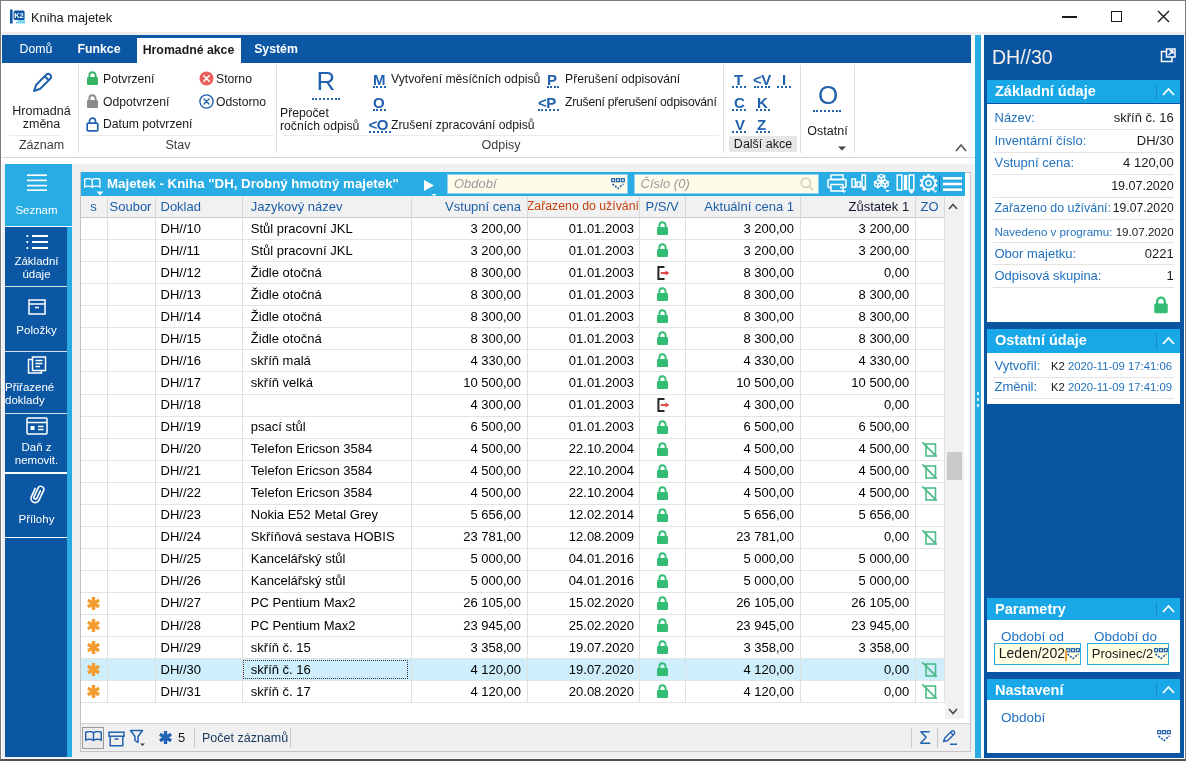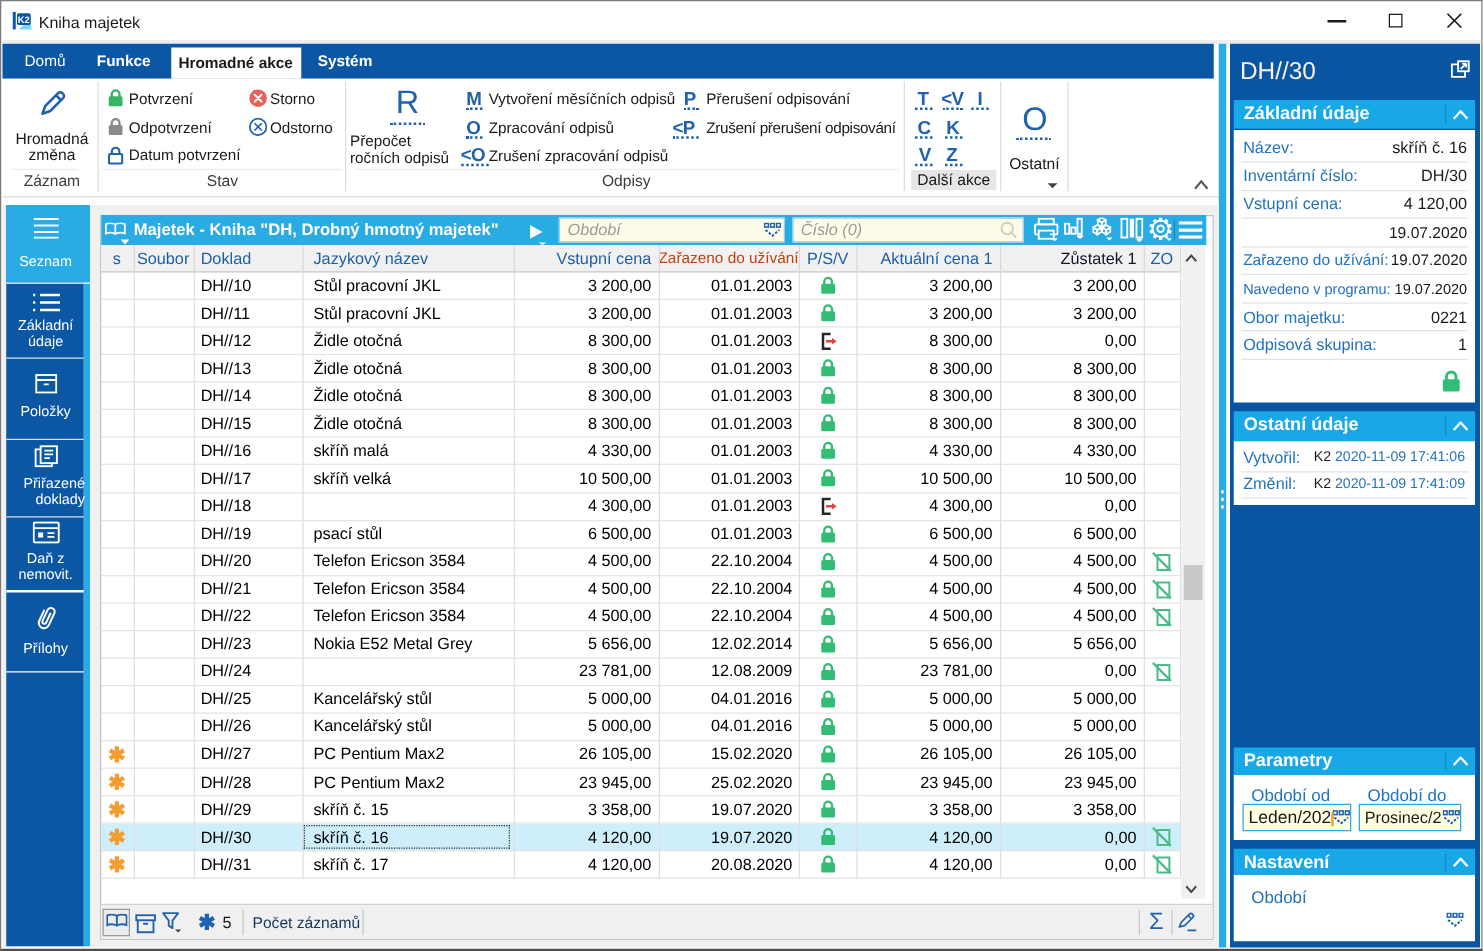--- a/index.html
+++ b/index.html
@@ -92,21 +92,20 @@
     </div>
 <div class="" style="left:215px;top:93.5px;width:250px;height:15px;font-size:12.2px;color:#1A1A1A;line-height:15px">Odstorno</div>
 <div class="" style="left:305px;top:66px;width:40px;height:28px;font-size:26px;color:#2062AE;text-align:center;line-height:28px">R</div>
 <div class="" style="left:311px;top:96.5px;width:28px;height:0px;border-top:2.5px dotted #2062AE"></div>
 <div class="" style="left:279px;top:101px;width:90px;height:30px;font-size:12.2px;color:#1A1A1A;line-height:12.5px;padding-top:5px">Přepočet<br>ročních odpisů</div>
 <div class="" style="left:372px;top:69.5px;width:30px;height:18px;font-size:15px;font-weight:bold;color:#2062AE;line-height:18px;letter-spacing:-0.5px">M</div>
 <div class="" style="left:372px;top:84.5px;width:13px;height:0px;border-top:2px dotted #2062AE"></div>
 <div class="" style="left:390px;top:71px;width:250px;height:15px;font-size:12.2px;color:#1A1A1A;line-height:15px">Vytvoření měsíčních odpisů</div>
 <div class="" style="left:372px;top:92.5px;width:30px;height:18px;font-size:15px;font-weight:bold;color:#2062AE;line-height:18px;letter-spacing:-0.5px">O</div>
 <div class="" style="left:372px;top:107.5px;width:13px;height:0px;border-top:2px dotted #2062AE"></div>
-<div class="" style="left:390px;top:94px;width:250px;height:15px;font-size:12.2px;color:#1A1A1A;line-height:15px">Zpracování odpisů</div>
 <div class="" style="left:367.5px;top:115px;width:32px;height:18px;font-size:15px;font-weight:bold;color:#2062AE;line-height:18px;letter-spacing:-0.5px">&lt;O</div>
 <div class="" style="left:368px;top:130px;width:22px;height:0px;border-top:2px dotted #2062AE"></div>
 <div class="" style="left:390px;top:116.5px;width:250px;height:15px;font-size:12.2px;color:#1A1A1A;line-height:15px">Zrušení zpracování odpisů</div>
 <div class="" style="left:546px;top:69.5px;width:30px;height:18px;font-size:15px;font-weight:bold;color:#2062AE;line-height:18px;letter-spacing:-0.5px">P</div>
 <div class="" style="left:546px;top:84.5px;width:12px;height:0px;border-top:2px dotted #2062AE"></div>
 <div class="" style="left:564px;top:71px;width:250px;height:15px;font-size:12.2px;color:#1A1A1A;line-height:15px">Přerušení odpisování</div>
 <div class="" style="left:537px;top:92.5px;width:30px;height:18px;font-size:15px;font-weight:bold;color:#2062AE;line-height:18px;letter-spacing:-0.5px">&lt;P</div>
 <div class="" style="left:537px;top:107.5px;width:21px;height:0px;border-top:2px dotted #2062AE"></div>
 <div class="" style="left:564px;top:94px;width:250px;height:15px;font-size:12.2px;letter-spacing:-0.25px;color:#1A1A1A;line-height:15px">Zrušení přerušení odpisování</div>
 <div class="" style="left:733px;top:69.5px;width:14px;height:18px;font-size:15px;font-weight:bold;color:#2062AE;line-height:18px;letter-spacing:-0.5px">T</div>
@@ -299,21 +298,21 @@
 <div class="" style="left:4px;top:350px;width:62px;height:1px;background:#D8DFE8"></div>
 <div class="" style="left:25.5px;top:355px;width:20px;height:18px;">
       <svg width="20" height="18" viewBox="0 0 20 18">
         <g fill="none" stroke="#fff" stroke-width="1.5">
           <rect x="5.5" y="1" width="13" height="13.5"></rect>
           <path d="M5.5 3.5 H1.5 V17 H14.5 V14.5"></path>
           <path d="M8.5 4.5 H15.5 M8.5 7.5 H15.5 M8.5 10.5 H13"></path>
         </g>
       </svg>
     </div>
-<div class="" style="left:4px;top:379.5px;width:63px;height:28px;font-size:11.5px;color:#fff;text-align:right;line-height:13.5px">Přiřazené<br>doklady</div>
+<div class="" style="left:4px;top:379.5px;width:63px;height:28px;font-size:11.5px;color:#fff;text-align:left;line-height:13.5px">Přiřazené<br>doklady</div>
 <div class="" style="left:4px;top:411.6px;width:62px;height:1px;background:#D8DFE8"></div>
 <div class="" style="left:24.5px;top:415.5px;width:22px;height:18px;">
       <svg width="22" height="18" viewBox="0 0 22 18">
         <g fill="none" stroke="#fff" stroke-width="1.5">
           <rect x="1" y="1" width="20" height="16" rx="1"></rect>
           <path d="M1 5.5 H21"></path>
           <rect x="4.5" y="9" width="4" height="4" fill="#fff" stroke="none"></rect>
           <path d="M12 9.5 H17.5 M12 12.5 H17.5"></path>
         </g>
       </svg>
@@ -681,20 +680,21 @@
         <g transform="scale(1.0)">
           <rect x="1" y="6" width="11" height="8" rx="1.2" fill="#33BD74"></rect>
           <path d="M3.4 6.5 V4.4 a3.1 3.1 0 0 1 6.2 0 V6.5" fill="none" stroke="#33BD74" stroke-width="1.9"></path>
         </g>
       </svg>
     </div>
 <div class="" style="left:684.4px;top:503.25px;width:108.60000000000002px;height:22.05px;font-size:13px;color:#000;line-height:22.05px;text-align:right">5 656,00</div>
 <div class="" style="left:799px;top:503.25px;width:109.20000000000005px;height:22.05px;font-size:13px;color:#000;line-height:22.05px;text-align:right">5 656,00</div>
 <div class="" style="left:79.5px;top:524.8px;width:863.3px;height:1px;background:#E4E4E4"></div>
 <div class="" style="left:159.5px;top:525.3px;width:80px;height:22.05px;font-size:13px;color:#000;line-height:22.05px">DH//24</div>
+<div class="" style="left:249.8px;top:525.3px;width:165px;height:22.05px;font-size:13px;color:#000;line-height:22.05px">Skříňová sestava HOBIS</div>
 <div class="" style="left:409.5px;top:525.3px;width:110.5px;height:22.05px;font-size:13px;color:#000;line-height:22.05px;text-align:right">23 781,00</div>
 <div class="" style="left:525.5px;top:525.3px;width:107.39999999999998px;height:22.05px;font-size:13px;color:#000;line-height:22.05px;text-align:right">12.08.2009</div>
 <div class="" style="left:654.5px;top:528.8px;width:13px;height:15px;">
       <svg width="13" height="15" viewBox="0 0 13 15">
         <g transform="scale(1.0)">
           <rect x="1" y="6" width="11" height="8" rx="1.2" fill="#33BD74"></rect>
           <path d="M3.4 6.5 V4.4 a3.1 3.1 0 0 1 6.2 0 V6.5" fill="none" stroke="#33BD74" stroke-width="1.9"></path>
         </g>
       </svg>
     </div>

